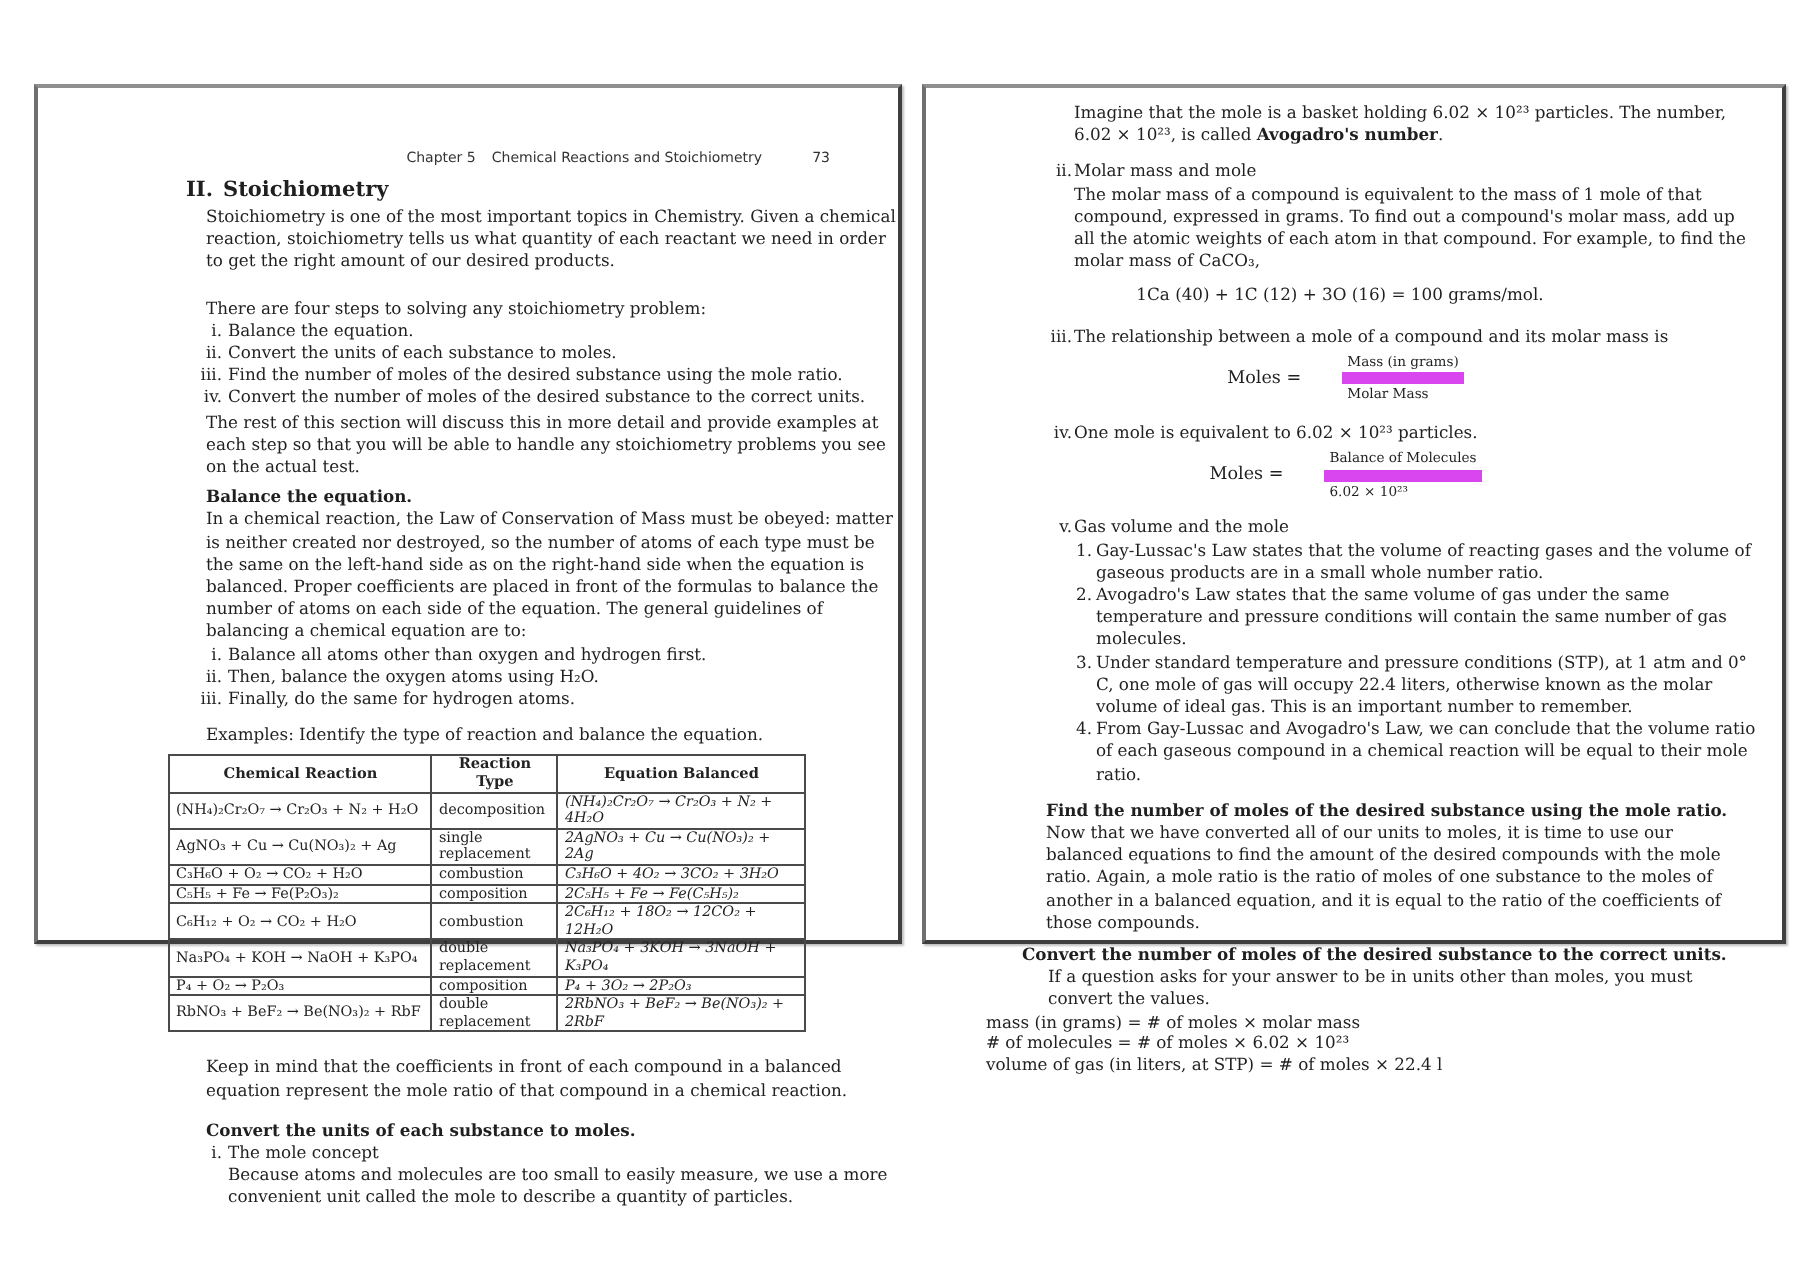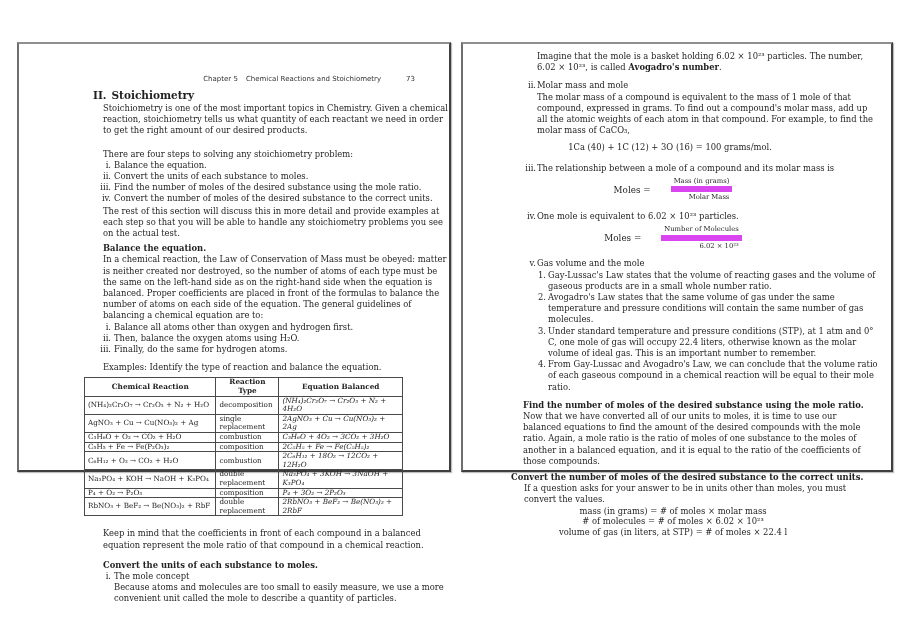--- a/index.html
+++ b/index.html
@@ -53,30 +53,30 @@
   .pr-list .m { flex:none; width:13px; text-align:right; padding-right:1px; }
   .pr-list .t { flex:1; padding-left:0; }
   .pr-list .t .titleline { display:block; }
   .sub { display:flex; }
   .sub .m { flex:none; width:9px; text-align:right; padding-right:2px; }
   .sub .t { flex:1; }
 
   .center-eq { margin-left:34px; width:346px; text-align:center; }
   .formula-row { margin-left:30px; width:360px; text-align:center; }
   .frac-lhs { font-size:8.8px; vertical-align:middle; }
-  .frac { display:inline-block; vertical-align:middle; text-align:right;
+  .frac { display:inline-block; vertical-align:middle; text-align:left;
           font-size:6.8px; line-height:8.6px; margin-left:20px; }
   .frac .num { display:block; padding:0 3px 1px 3px; }
   .frac .den { display:block; border-top:6px solid #d946ef; padding:1px 3px 0 3px; }
 
   .pr-heading { margin-left:60px; width:356px; font-weight:bold; }
   .pr-heading2 { margin-left:48px; width:368px; font-weight:bold; }
   .pr-body { margin-left:60px; width:352px; }
   .pr-body2 { margin-left:61px; width:351px; }
-  .eq-lines { margin-left:30px; width:360px; text-align:center; line-height:10.6px; font-size:8.4px; }
+  .eq-lines { margin-left:30px; width:360px; line-height:10.6px; font-size:8.4px; }
 
   .mt1  { margin-top:1px; }  .mt3 { margin-top:3px; }  .mt4 { margin-top:4px; }
   .mt5  { margin-top:5px; }  .mt6 { margin-top:6px; }  .mt7 { margin-top:7px; }
   .mt8  { margin-top:8px; }  .mt9 { margin-top:9px; }  .mt12 { margin-top:12px; }
 </style>
 </head>
 <body>
 
 <div class="page page-left">
 
@@ -238,21 +238,21 @@
   </div>
 
   <div class="body-txt pr-list mt9">
     <div class="hang">
       <span class="m">iv.</span>
       <span class="t">One mole is equivalent to 6.02 × 10²³ particles.</span>
     </div>
   </div>
 
   <div class="formula-row mt3">
-    <span class="frac-lhs">Moles =</span><span class="frac"><span class="num">Number of Molecules</span><span class="den">6.02 × 10²³</span></span>
+    <span class="frac-lhs">Moles =</span><span class="frac"><span class="num">Balance of Molecules</span><span class="den">6.02 × 10²³</span></span>
   </div>
 
   <div class="body-txt pr-list mt8">
     <div class="hang">
       <span class="m">v.</span>
       <span class="t">
         <span class="titleline">Gas volume and the mole</span>
         <span class="sub">
           <span class="m">1.</span>
             <span class="t">Gay-Lussac's Law states that the volume of reacting gases and the volume of gaseous products are in a small whole number ratio.</span>

